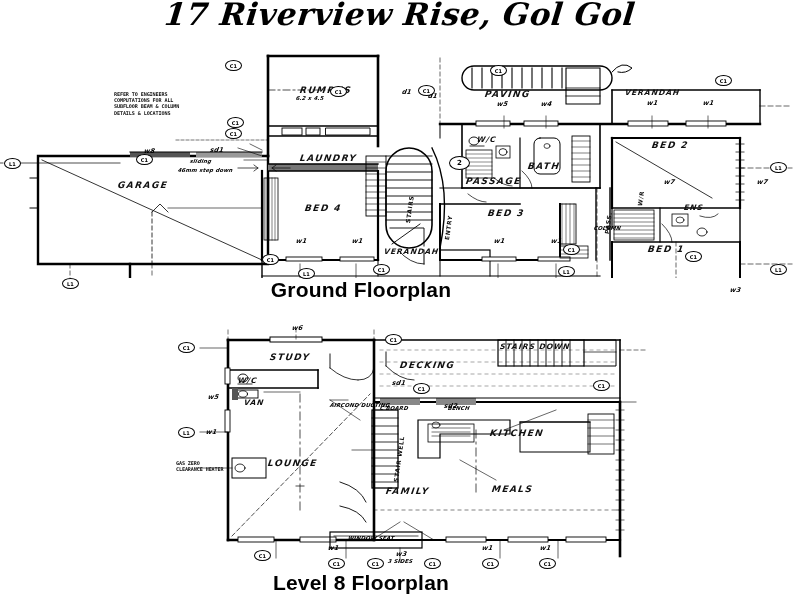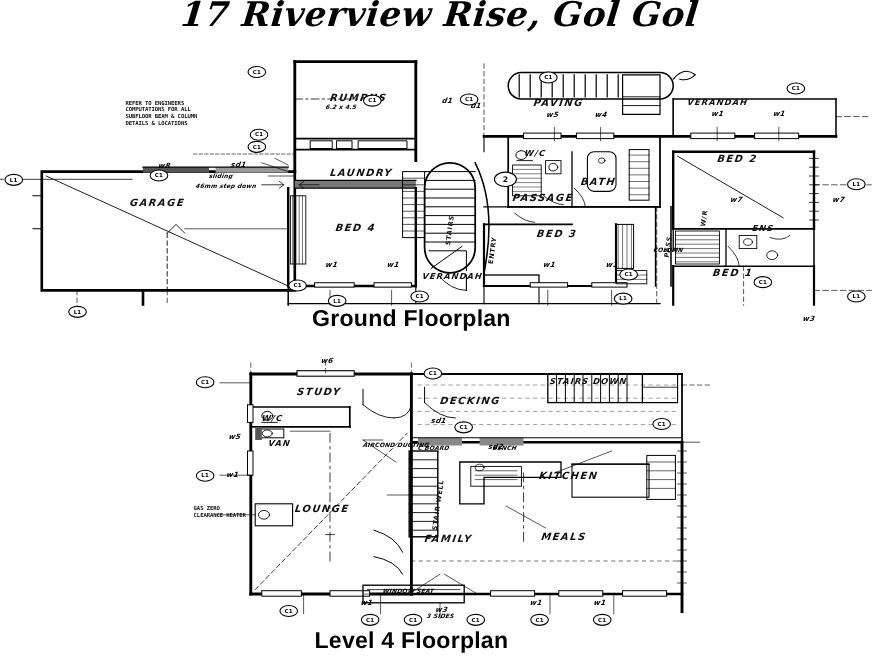--- a/index.html
+++ b/index.html
@@ -13,21 +13,21 @@
     position:absolute;left:0;top:-4px;width:800px;text-align:center;
     font-family:"DejaVu Serif", serif;
     font-style:italic;font-weight:bold;
     font-size:31px;letter-spacing:0.5px;
     transform:skewX(-6deg);
     white-space:nowrap;
   }
 
   
   .plan-caption{
-    position:absolute;width:716px;left:16px;text-align:center;
+    position:absolute;width:716px;left:3px;text-align:center;
     font-family:"Liberation Sans", sans-serif;
     font-weight:bold;font-size:21px;letter-spacing:0.2px;
   }
   #cap-ground{top:278px;}
   #cap-level1{top:571px;}
 
   
   .plan{position:absolute;}
   #ground{left:0;top:28px;width:800px;height:250px;}
   #level1{left:0;top:310px;width:800px;height:262px;}
@@ -631,15 +631,15 @@
     <div class="bub" style="left:328px;top:248px">C1</div>
     <div class="bub" style="left:367px;top:248px">C1</div>
     <div class="bub" style="left:424px;top:248px">C1</div>
     <div class="bub" style="left:482px;top:248px">C1</div>
     <div class="bub" style="left:539px;top:248px">C1</div>
     <div class="bub" style="left:385px;top:24px">C1</div>
     <div class="bub" style="left:413px;top:73px">C1</div>
     <div class="bub" style="left:593px;top:70px">C1</div>
   </div>
 
-  <div class="plan-caption" id="cap-level1">Level 4 Floorplan</div>
+  <div class="plan-caption" id="cap-level1">Level 8 Floorplan</div>
 
 </div>
 
 </body></html>

